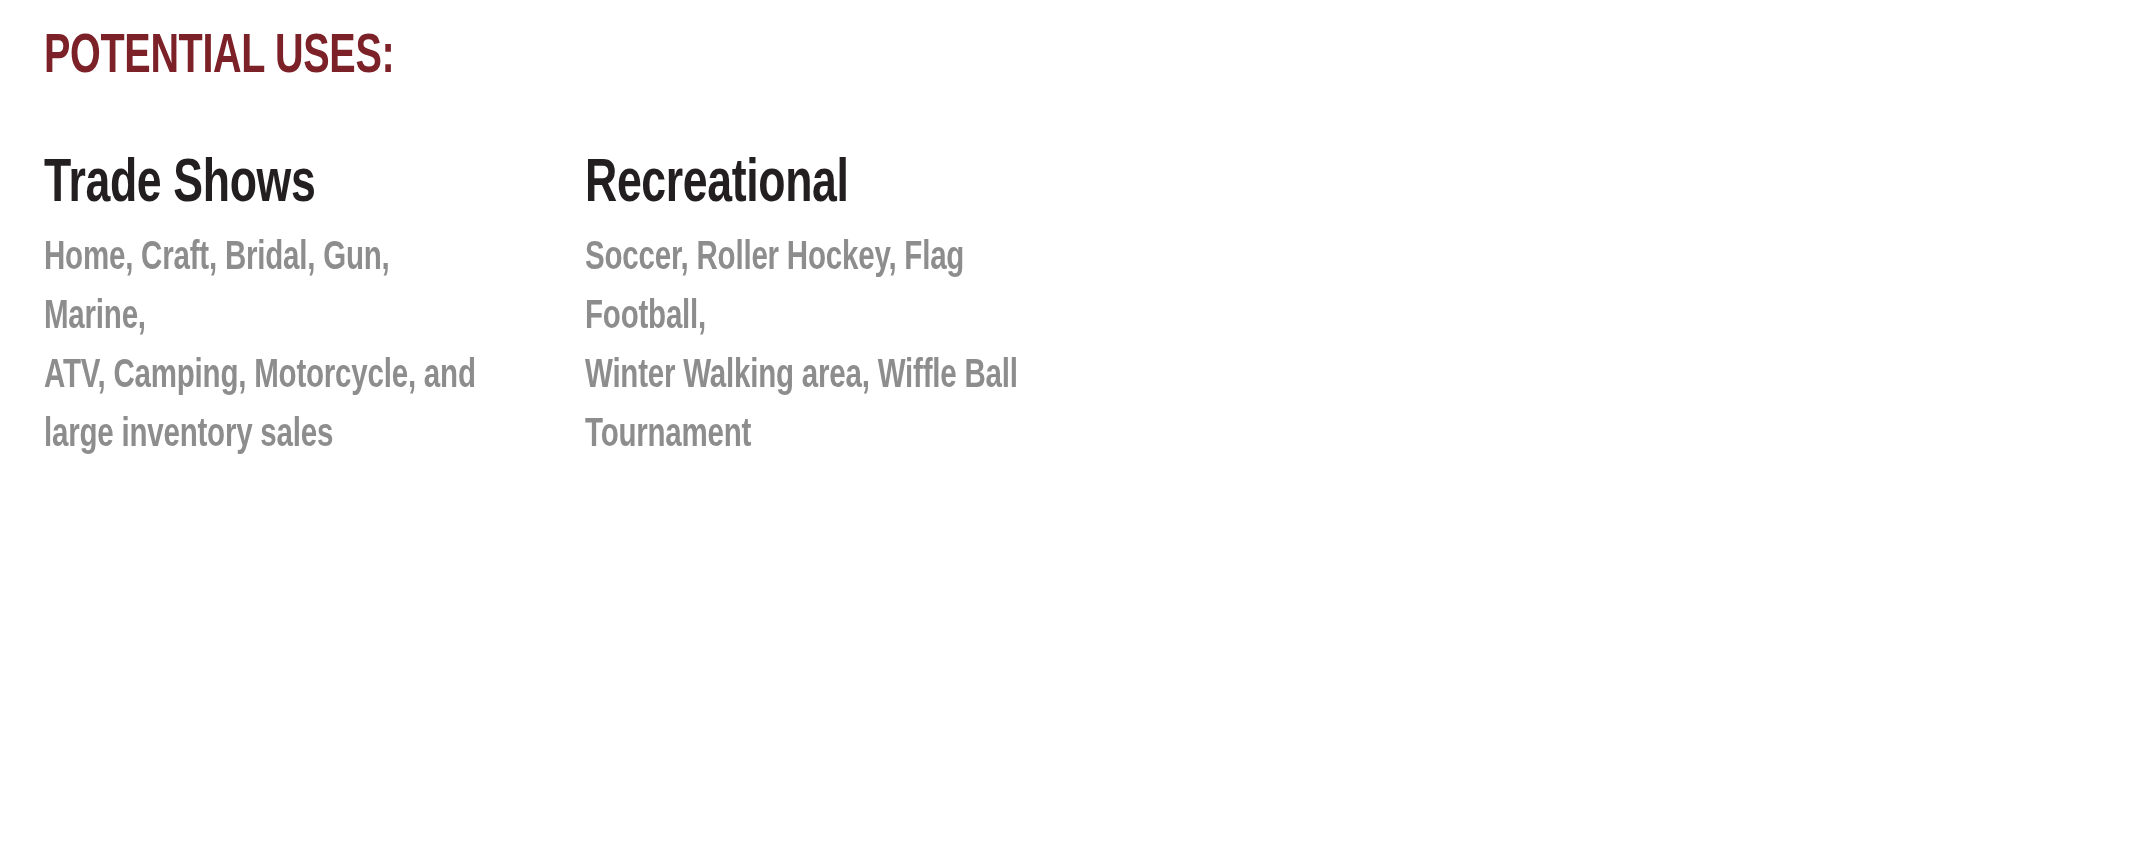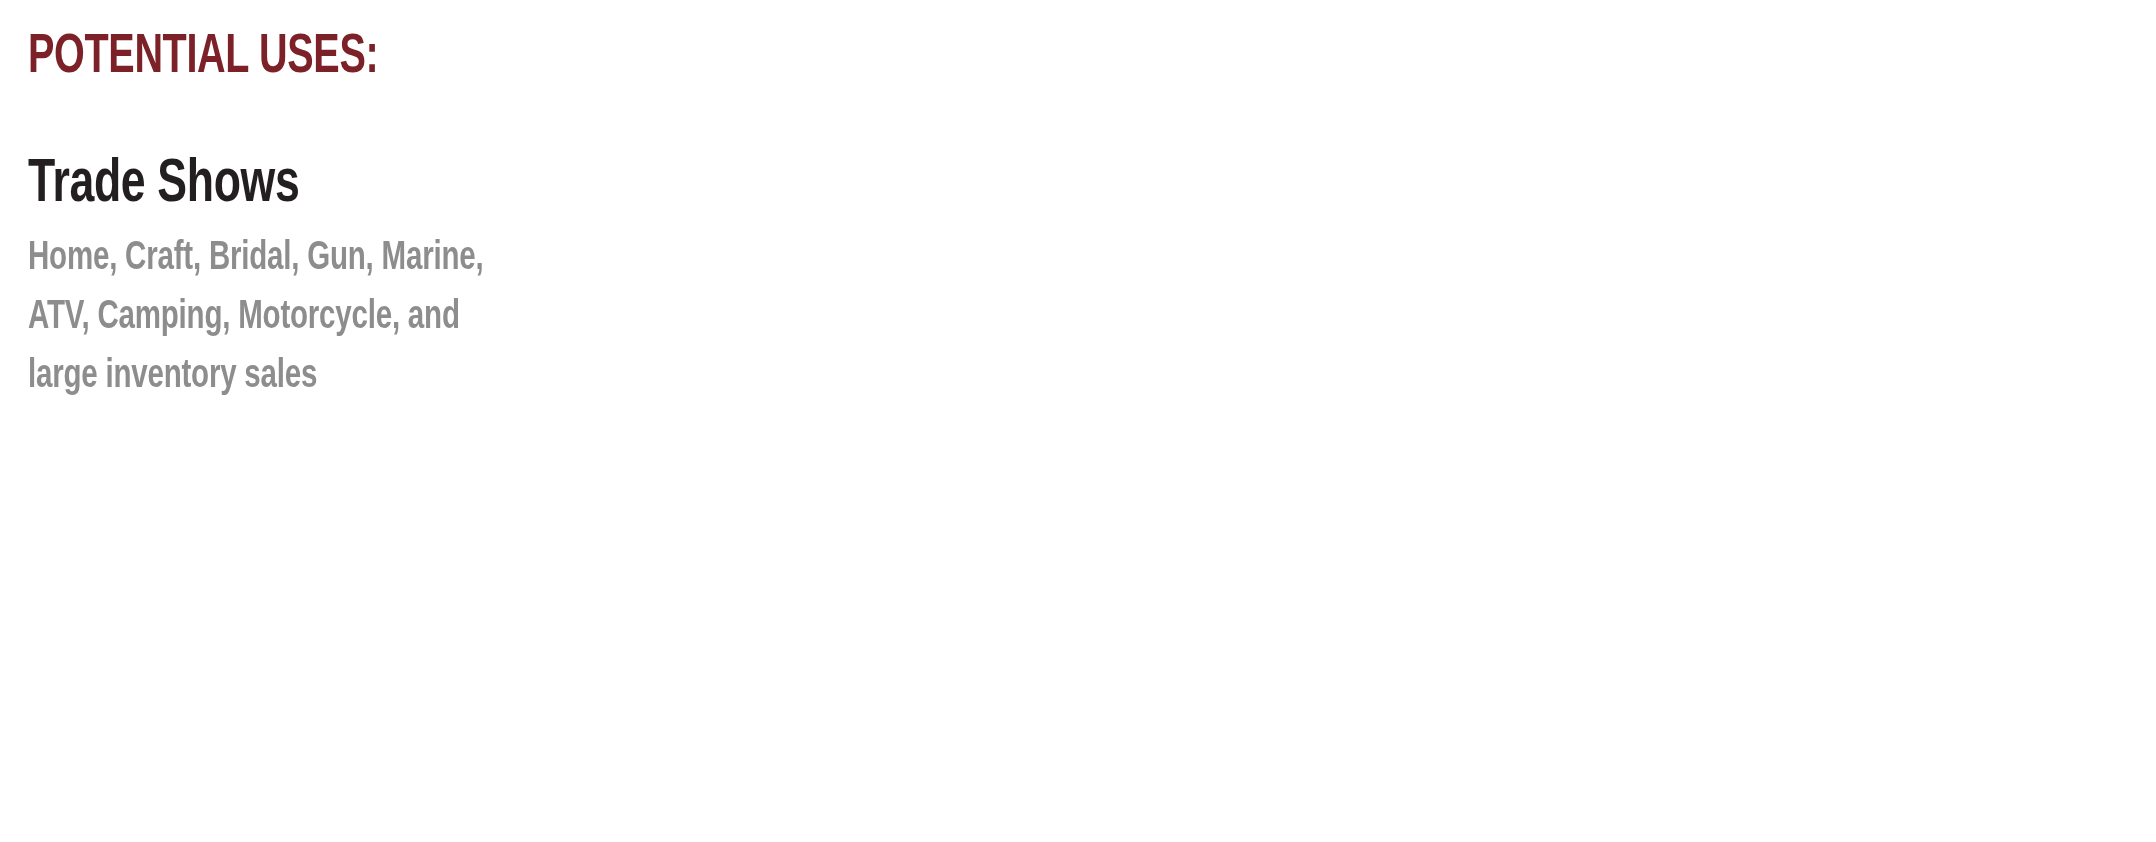--- a/index.html
+++ b/index.html
@@ -16,37 +16,38 @@
   body {
     width: 2156px;
     height: 842px;
     overflow: hidden;
     background: var(--background);
     font-family: "Liberation Sans", sans-serif;
     font-weight: 700;
   }
   .content {
     padding: 26px 40px 0 28px;
+    margin-left: 16px;
   }
   
   .condensed {
     transform: scaleX(0.72);
     transform-origin: 0 0;
     width: 139%;
   }
   .page-title {
     font-size: 55px;
     line-height: 55px;
     letter-spacing: -0.5px;
     margin: 0 0 66px 0;
     color: var(--title);
   }
   .uses-grid {
     display: grid;
-    grid-template-columns: repeat(3, 1fr);
+    grid-template-columns: repeat(4, 1fr);
     column-gap: 90px;
     row-gap: 37px;
   }
   .use-card { min-width: 0; }
   .use-title {
     font-size: 62px;
     line-height: 65px;
     letter-spacing: -0.5px;
     margin: 0 0 14px 0;
     color: var(--heading);
@@ -70,17 +71,23 @@
 
     <section class="use-card">
       <h2 class="use-title condensed">Trade Shows</h2>
       <p class="use-body condensed">Home, Craft, Bridal, Gun, Marine,
 ATV, Camping, Motorcycle, and
 large inventory sales</p>
     </section>
 
 
 
+    <section class="use-card">
+      <h2 class="use-title condensed">Recreational</h2>
+      <p class="use-body condensed">Soccer, Roller Hockey, Flag Football,
+Winter Walking area, Wiffle Ball
+Tournament</p>
+    </section>
 
 
 
   </div>
 </main>
 
 </body></html>

